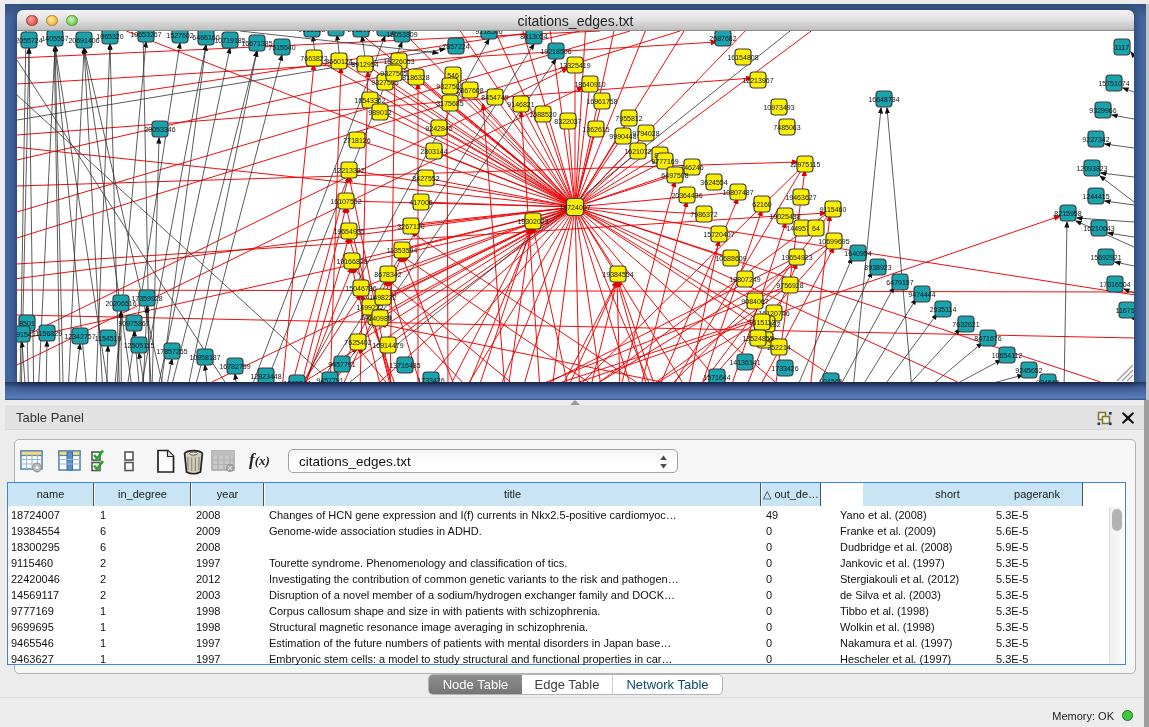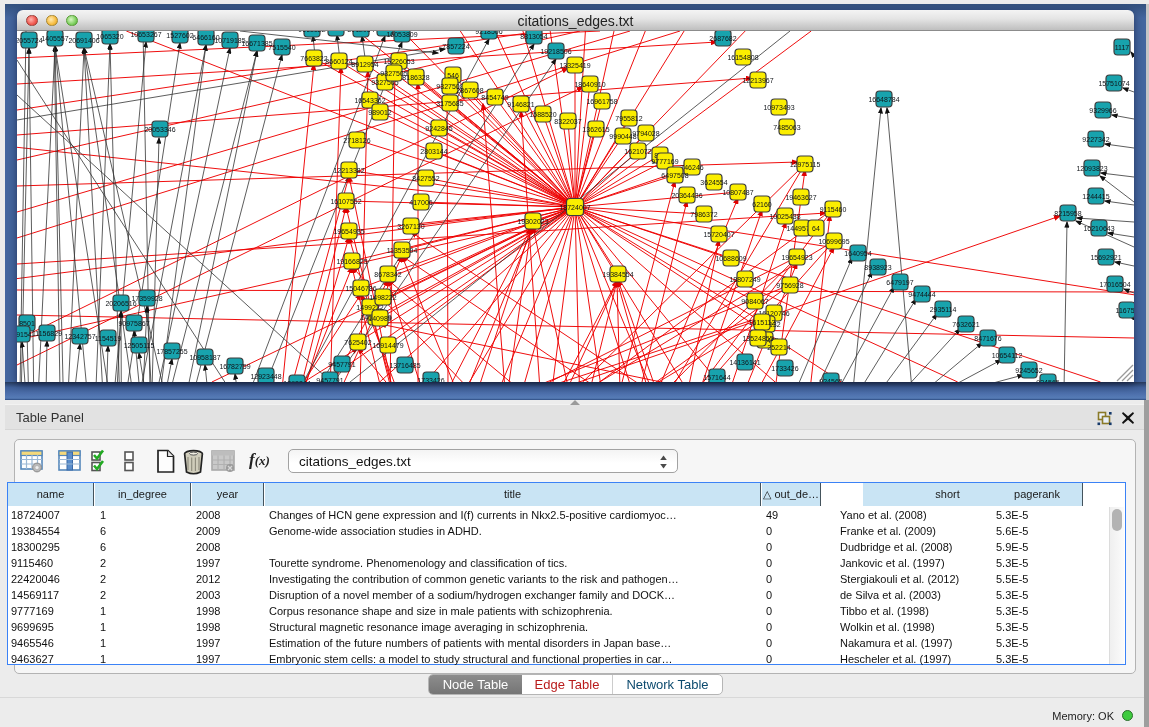--- a/index.html
+++ b/index.html
@@ -39,21 +39,21 @@
 .c3 { left:261px; width:492px; }
 .c4 { left:758px; width:70px; }
 .c5 { left:832px; width:152px; }
 .c6 { left:988px; width:100px; }
 #vsb { position:absolute; right:1px; top:24px; width:15px; height:157px; background:linear-gradient(90deg,#efefef,#fbfbfb); border-left:1px solid #dcdcdc; }
 #vsb .th { position:absolute; left:2px; top:2px; width:10px; height:22px; background:#b3b3b3; border-radius:5px; }
 #tabs { position:absolute; left:428px; top:674px; width:295px; height:21px; background:#fff;
   border:1px solid #b5b5b5; border-radius:5px; overflow:hidden; font-size:13px; text-align:center; }
 #tabs span { float:left; height:100%; line-height:20px;text-align:center; }
 #tabs .sel { width:93px; background:linear-gradient(180deg,#8d8d8d,#757575); color:#fff; }
-#tabs .n2 { width:91px; color:#b91c1c; border-right:1px solid #ccc; }
+#tabs .n2 { width:91px; color:#404040; border-right:1px solid #ccc; }
 #tabs .n3 { width:109px; color:#0c4a6e; }
 #status { position:absolute; left:0px; top:697px; width:1144px; height:30px; border-top:1px solid #d8d8d8; }
 #status .m { position:absolute; right:30px; top:12px; font-size:11px; color:#222; }
 #status .dot { position:absolute; right:11px; top:12px; width:11px; height:11px; border-radius:50%;
   background:#3fcb3f; border:1.5px solid #2b6e2b; }
 #grip { position:absolute; left:570px; top:400px; width:0; height:0;
   border-left:5px solid transparent; border-right:5px solid transparent; border-bottom:5px solid #9a9a9a; }
 .ticon { position:absolute; top:449px; }
 </style></head><body>
 <div id="desk">
@@ -749,21 +749,21 @@
       <span class="c2">2003</span>
       <span class="c3">Disruption of a novel member of a sodium/hydrogen exchanger family and DOCK…</span>
       <span class="c4">0</span>
       <span class="c5">de Silva et al. (2003)</span>
       <span class="c6">5.3E-5</span>
     </div>
 <div class="tr" style="top:120px">
       <span class="c0">9777169</span>
       <span class="c1">1</span>
       <span class="c2">1998</span>
-      <span class="c3">Corpus resonance shape and size in male patients with schizophrenia.</span>
+      <span class="c3">Corpus callosum shape and size in with patients with schizophrenia.</span>
       <span class="c4">0</span>
       <span class="c5">Tibbo et al. (1998)</span>
       <span class="c6">5.3E-5</span>
     </div>
 <div class="tr" style="top:136px">
       <span class="c0">9699695</span>
       <span class="c1">1</span>
       <span class="c2">1998</span>
       <span class="c3">Structural magnetic resonance image averaging in schizophrenia.</span>
       <span class="c4">0</span>

